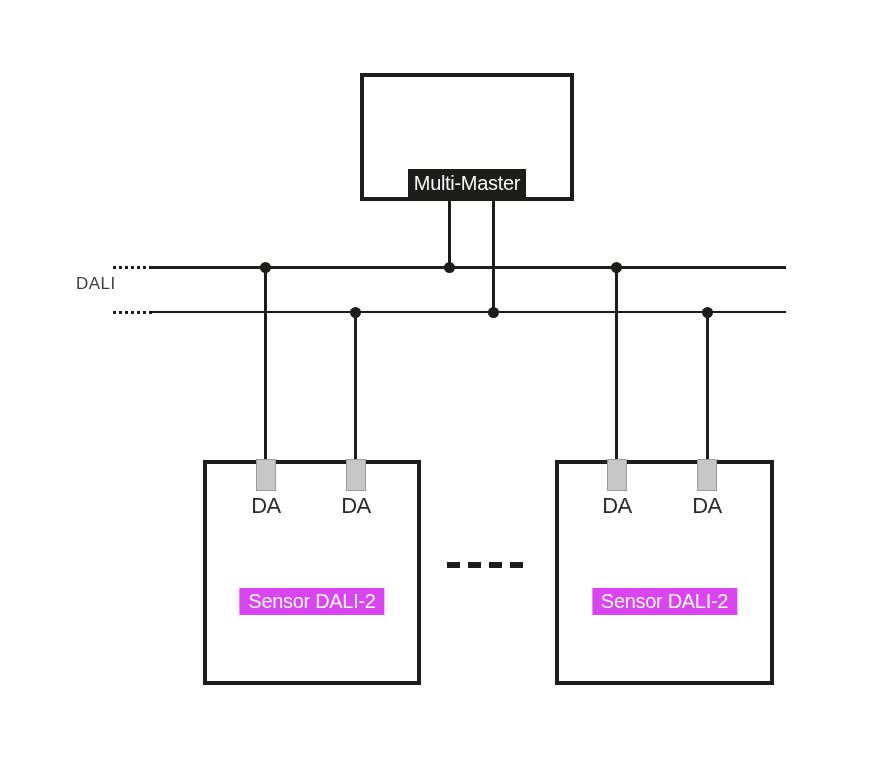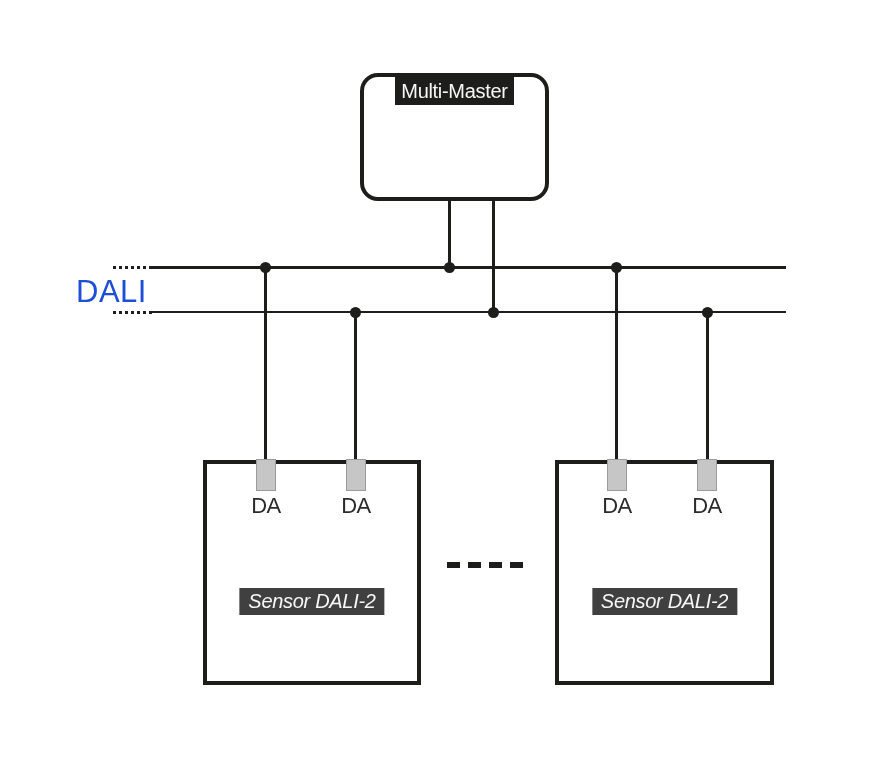--- a/index.html
+++ b/index.html
@@ -11,22 +11,22 @@
     font-family: "Liberation Sans", sans-serif;
     overflow: hidden;
   }
   .box {
     position: absolute;
     box-sizing: border-box;
     border: 4px solid #1d1d1b;
     background: #ffffff;
   }
   .controller-box {
-    left: 360px; top: 73px; width: 189px; height: 128px;
-    display: flex; align-items: flex-start; justify-content: center; border-radius: 18px;
+    left: 360px; top: 73px; width: 214px; height: 128px;
+    display: flex; align-items: flex-end; justify-content: center;
   }
   .controller-label {
     background: #1d1d1b;
     color: #f7f7f7;
     font-size: 20px;
     line-height: 26px;
     text-align: center;
     padding: 1px 6px;
     letter-spacing: -0.3px;
     white-space: nowrap;
@@ -38,22 +38,22 @@
   }
   .dot {
     position: absolute;
     width: 11px; height: 11px;
     border-radius: 50%;
     background: #1d1d1b;
   }
   .dali-label {
     position: absolute;
     left: 76px; top: 274px;
-    font-size: 31px;
-    color: #1d4ed8;
+    font-size: 17px;
+    color: #404040;
     letter-spacing: 0.5px;
   }
   .sensor-box { width: 218px; height: 225px; }
   .sensor-left  { left: 203px; top: 460px; }
   .sensor-right { left: 555px; top: 460px; width: 219px; }
   .terminal {
     position: absolute;
     top: -5px;
     width: 20px; height: 32px;
     box-sizing: border-box;
@@ -67,27 +67,26 @@
     text-align: center;
     font-size: 22px;
     color: #2b2b2b;
     letter-spacing: -0.5px;
   }
   .sensor-label {
     position: absolute;
     top: 124px;
     left: 50%;
     transform: translateX(-50%);
-    background: #404040;
+    background: #d946ef;
     color: #f7f7f7;
     font-size: 20px;
     padding: 2px 9px;
     white-space: nowrap;
     letter-spacing: -0.3px;
-    font-style: italic;
   }
   .ellipsis-dashes {
     position: absolute;
     left: 447px; top: 562px;
     width: 81px; height: 6px;
     background: repeating-linear-gradient(90deg, #1d1d1b 0 13px, transparent 13px 21px);
   }
 </style>
 </head>
 <body>

